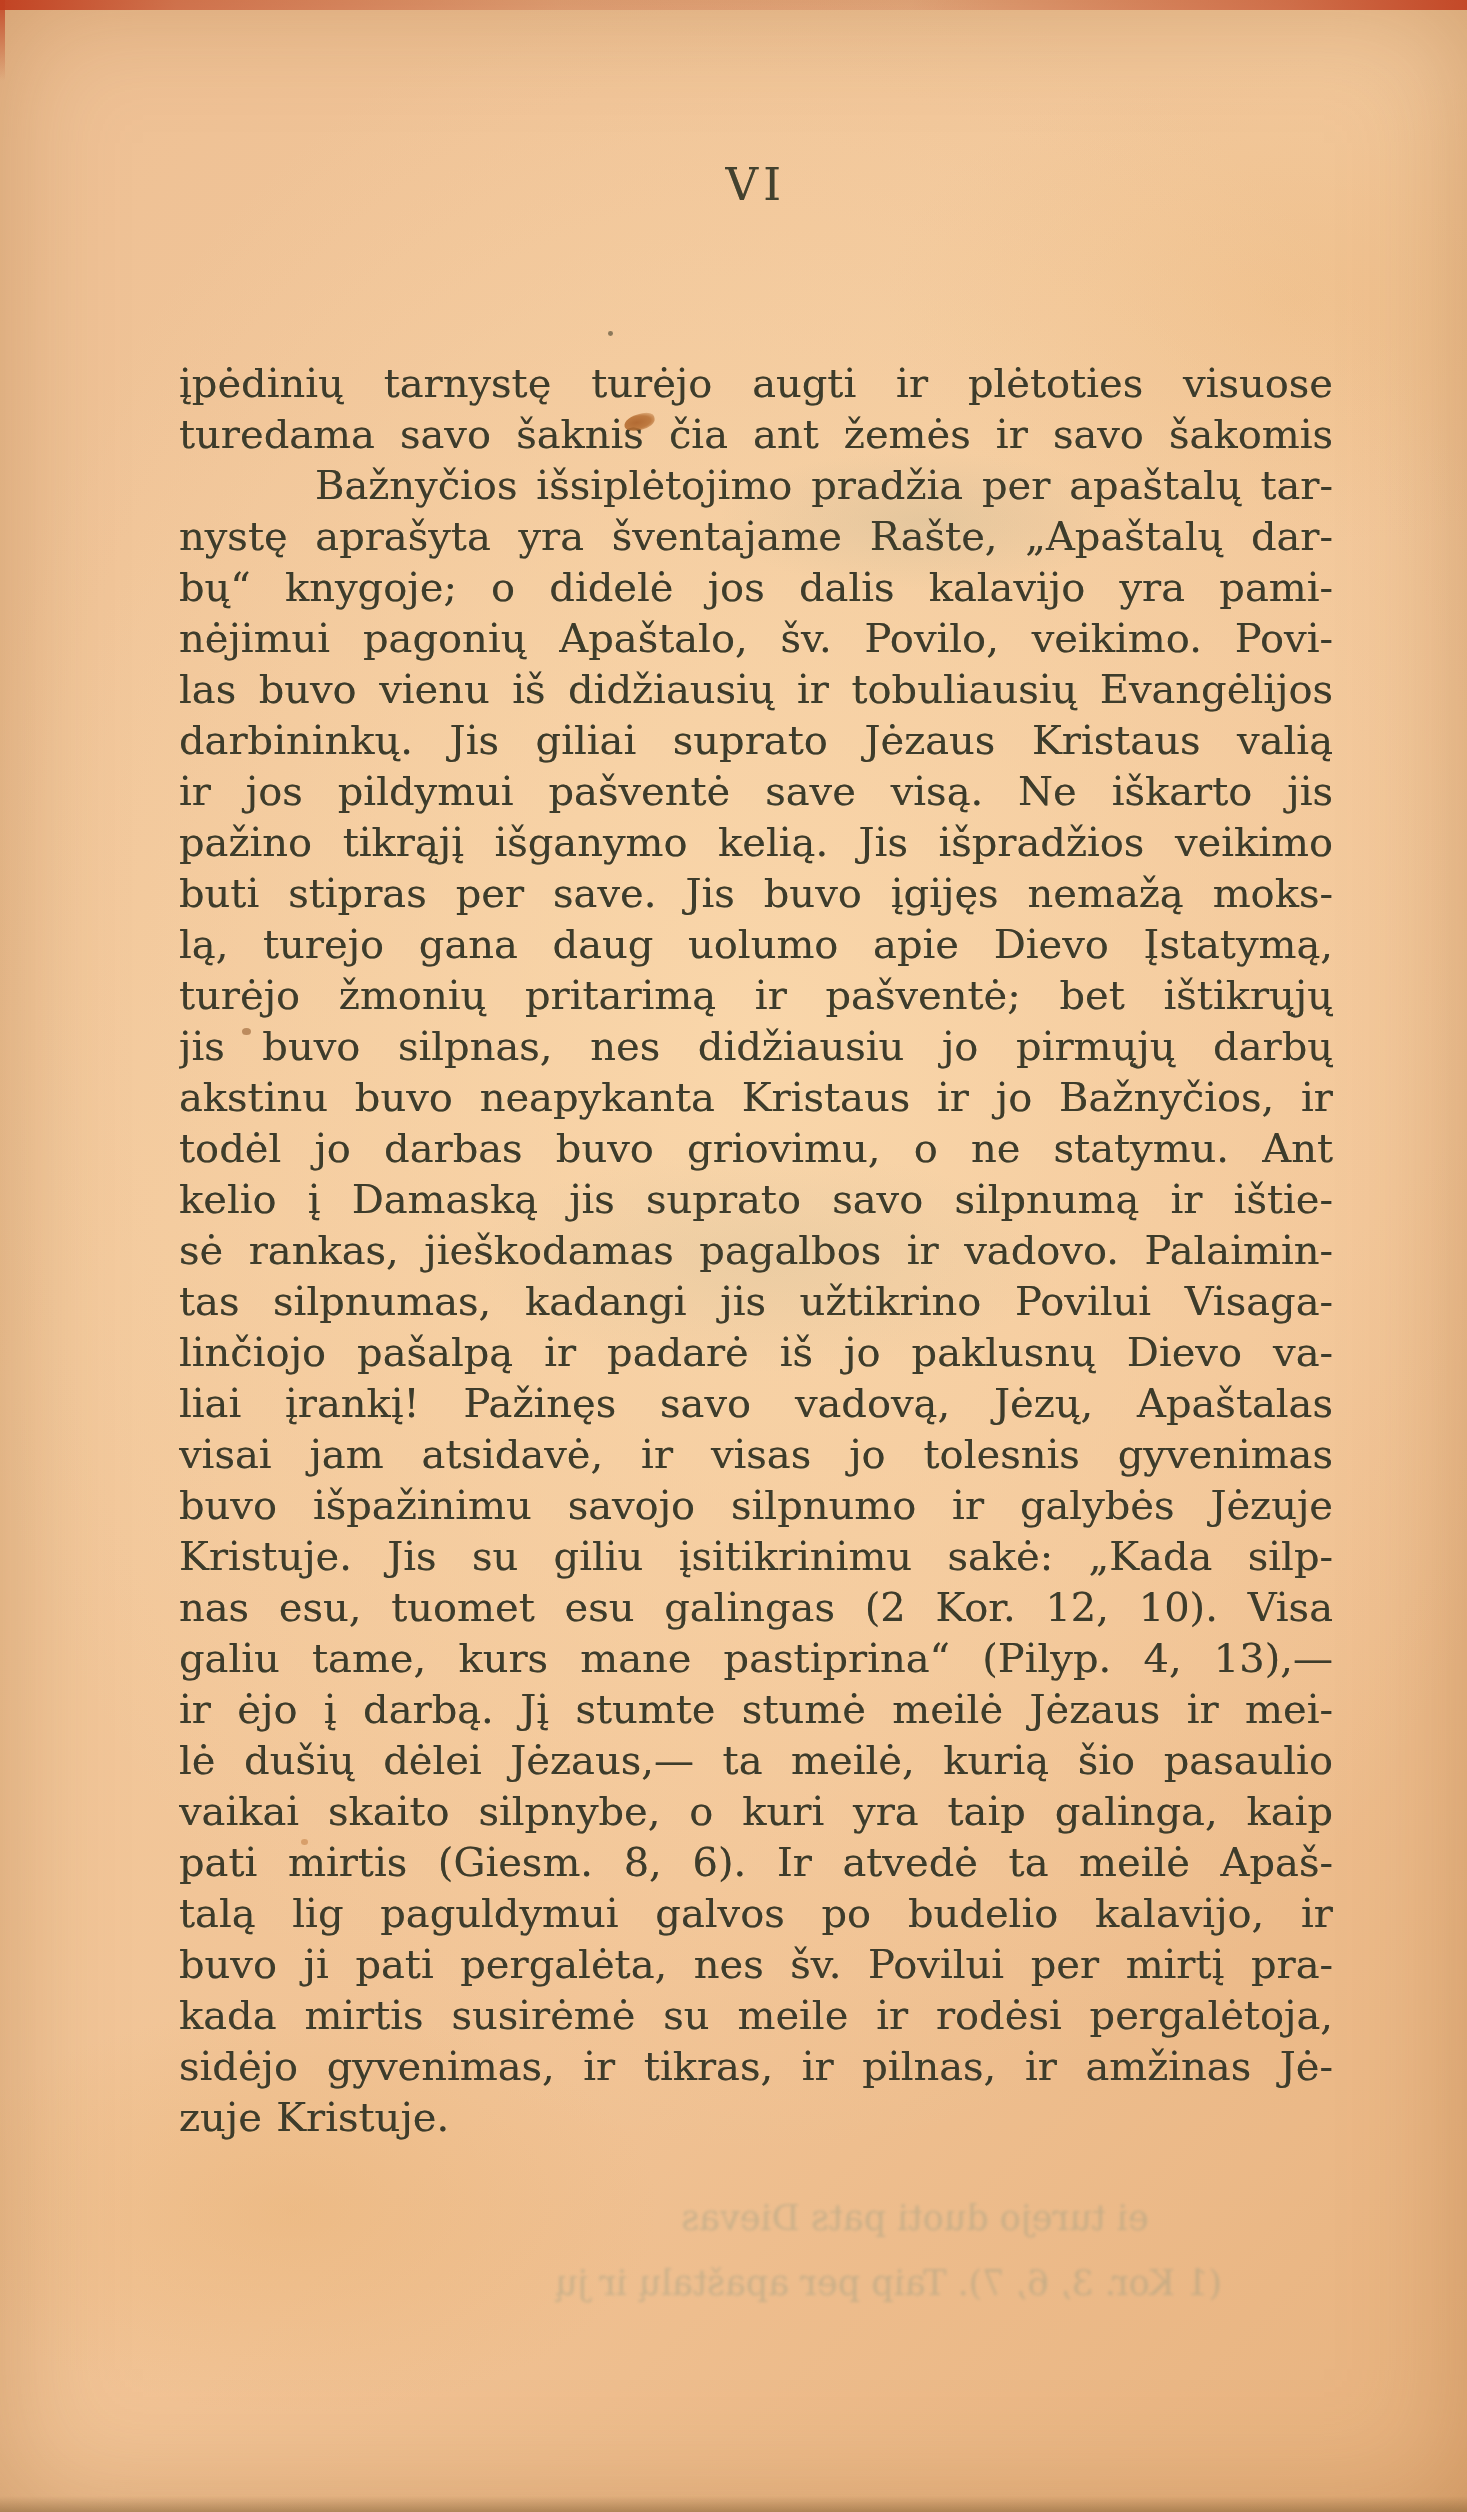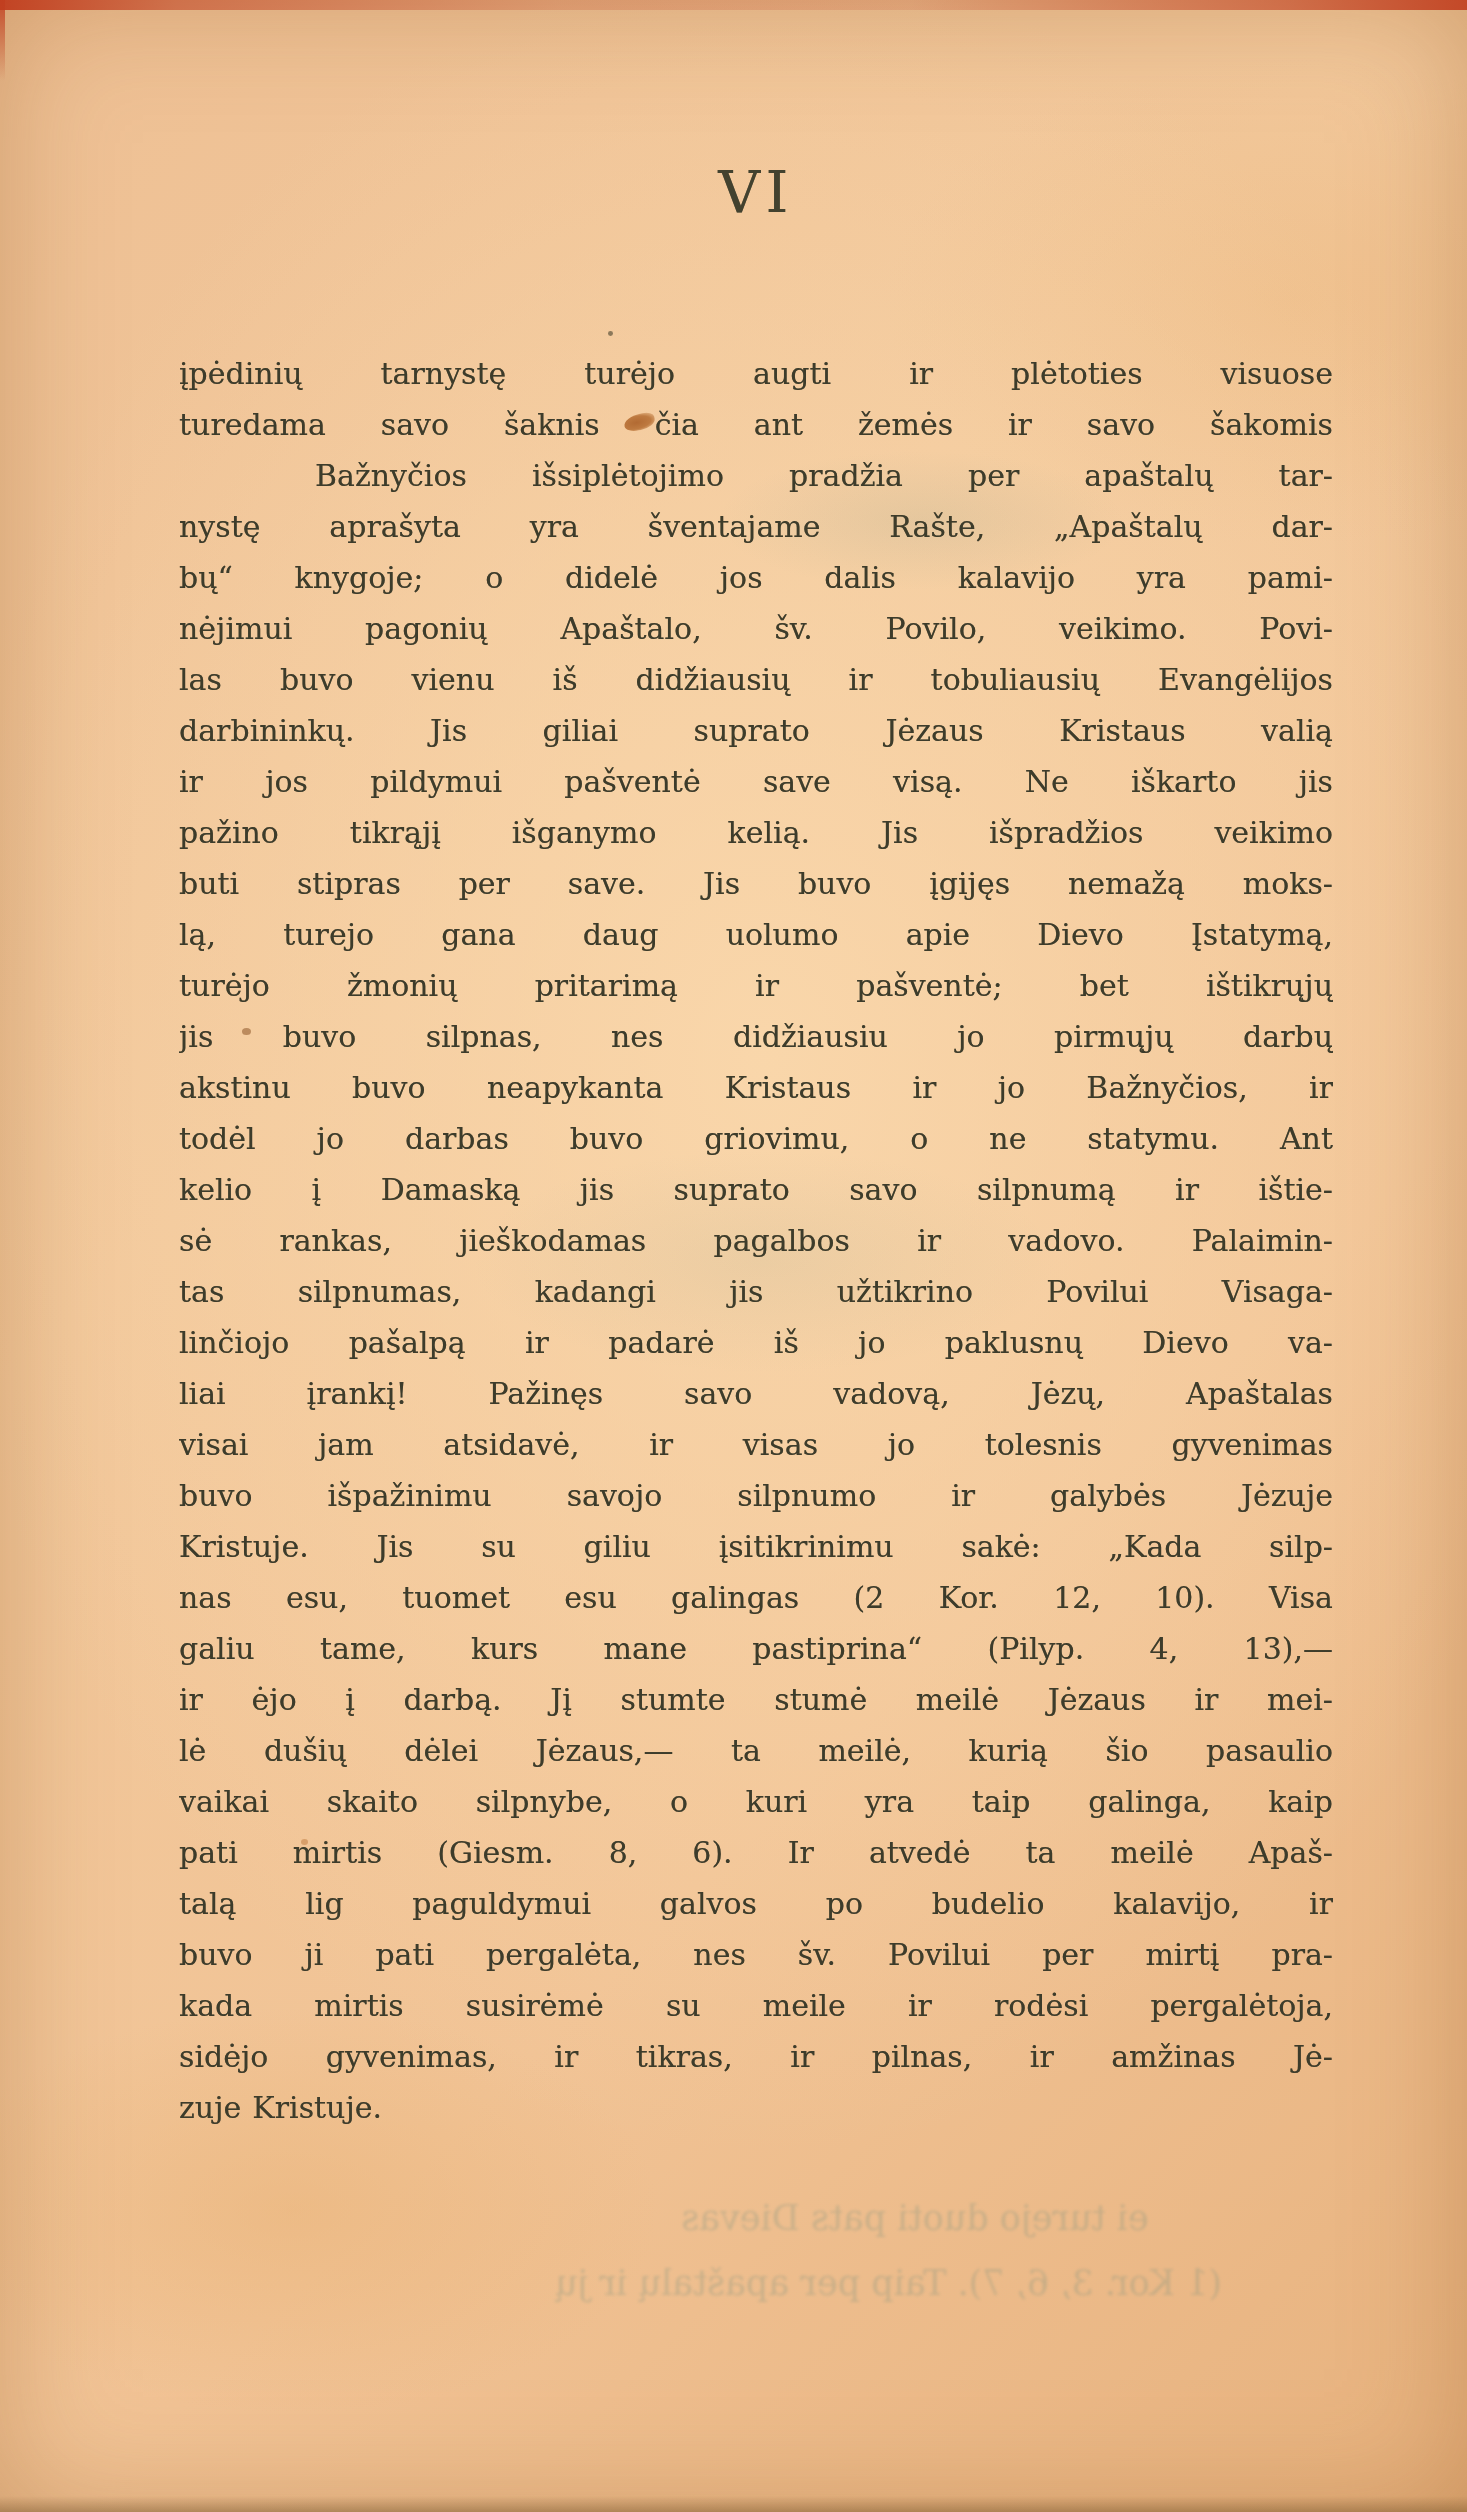--- a/index.html
+++ b/index.html
@@ -26,27 +26,27 @@
     position:absolute;top:0;left:0;width:5.4px;height:81px;
     background:linear-gradient(to bottom, rgba(193,62,31,.85), rgba(193,62,31,0));
   }
   .edge-bottom{
     position:absolute;bottom:0;left:0;width:100%;height:16.2px;
     background:linear-gradient(to top, rgba(105,75,35,.4), rgba(105,75,35,0));
   }
   .page-number{
     position:absolute;top:158px;left:179px;width:1154px;
     text-align:center;
-    font-size:58px;letter-spacing:5.4px;
+    font-size:45px;letter-spacing:5.4px;
     color:#43422f;
     text-shadow:0 0 0.5px rgba(55,54,38,.55);
   }
   .text-block{
-    position:absolute;top:348px;left:179px;width:1154px;
-    font-size:30px;line-height:51px;
+    position:absolute;top:358px;left:179px;width:1154px;
+    font-size:40px;line-height:51px;
     color:#3d3c2b;
     text-shadow:0 0 0.5px rgba(55,54,38,.5);
     word-spacing:1.6px;
   }
   .line{
     height:51px;overflow:hidden;
     text-align:justify;
     -moz-text-align-last:justify;
     text-align-last:justify;
     white-space:nowrap;

